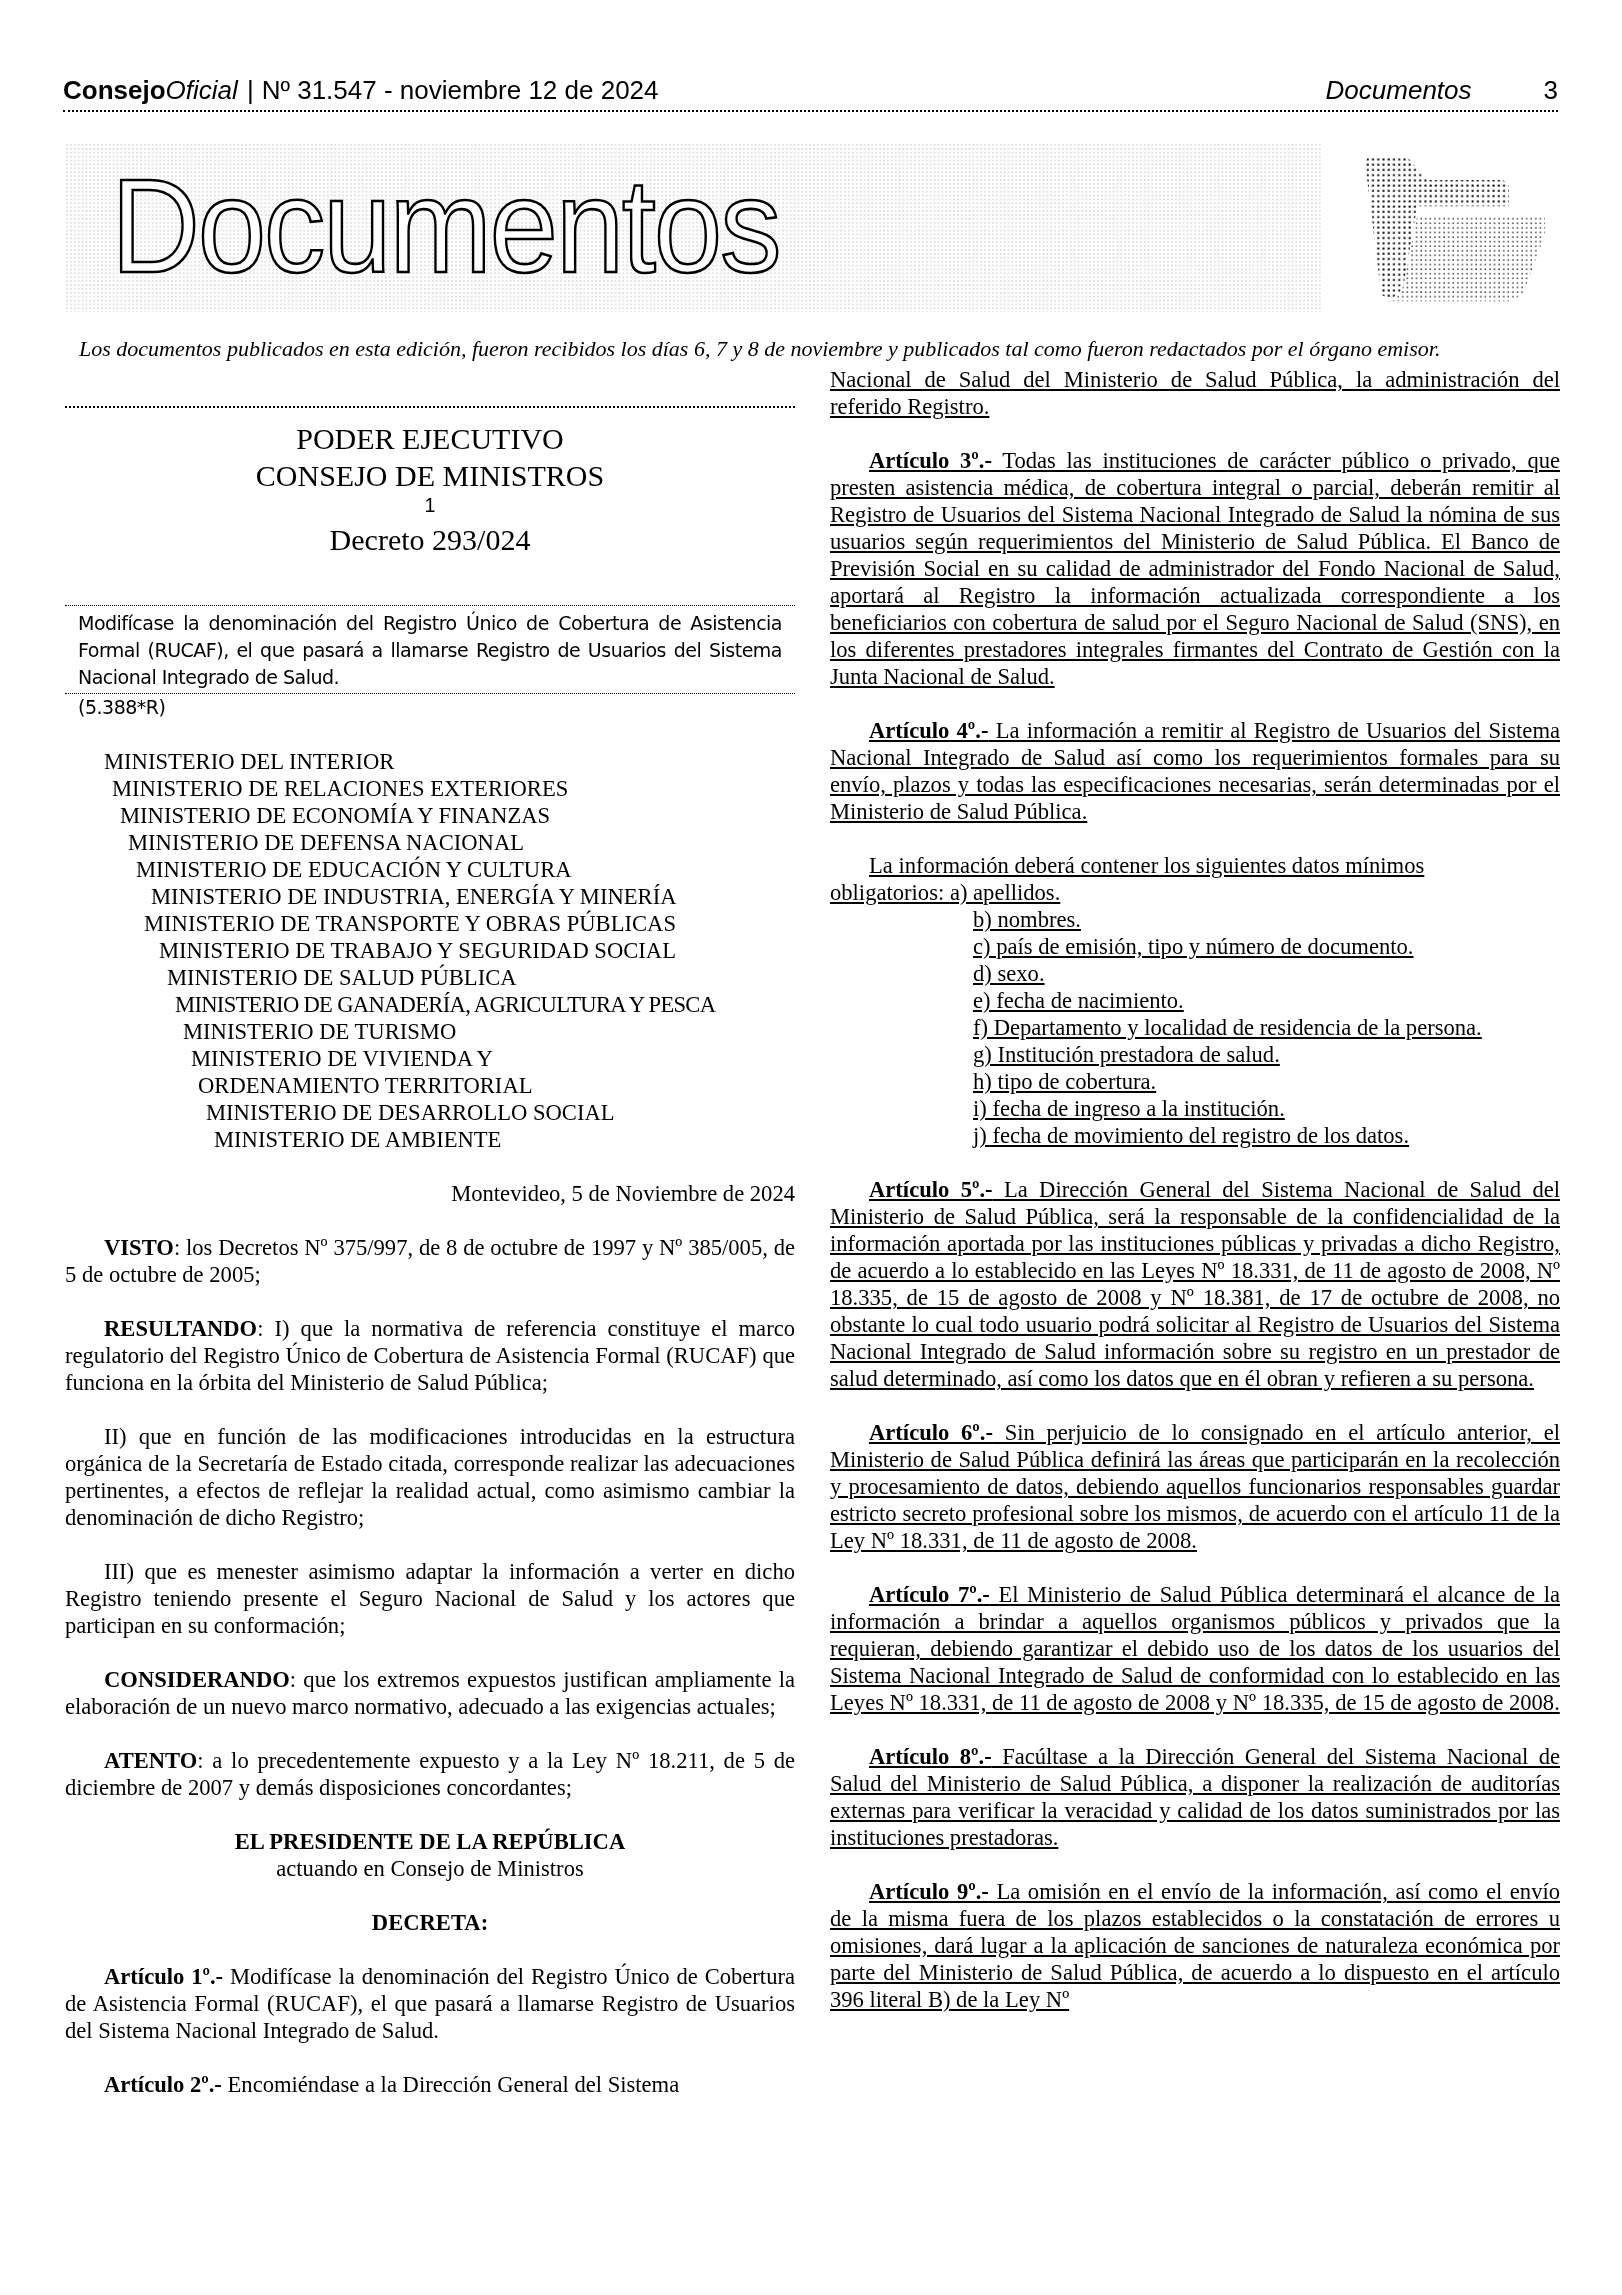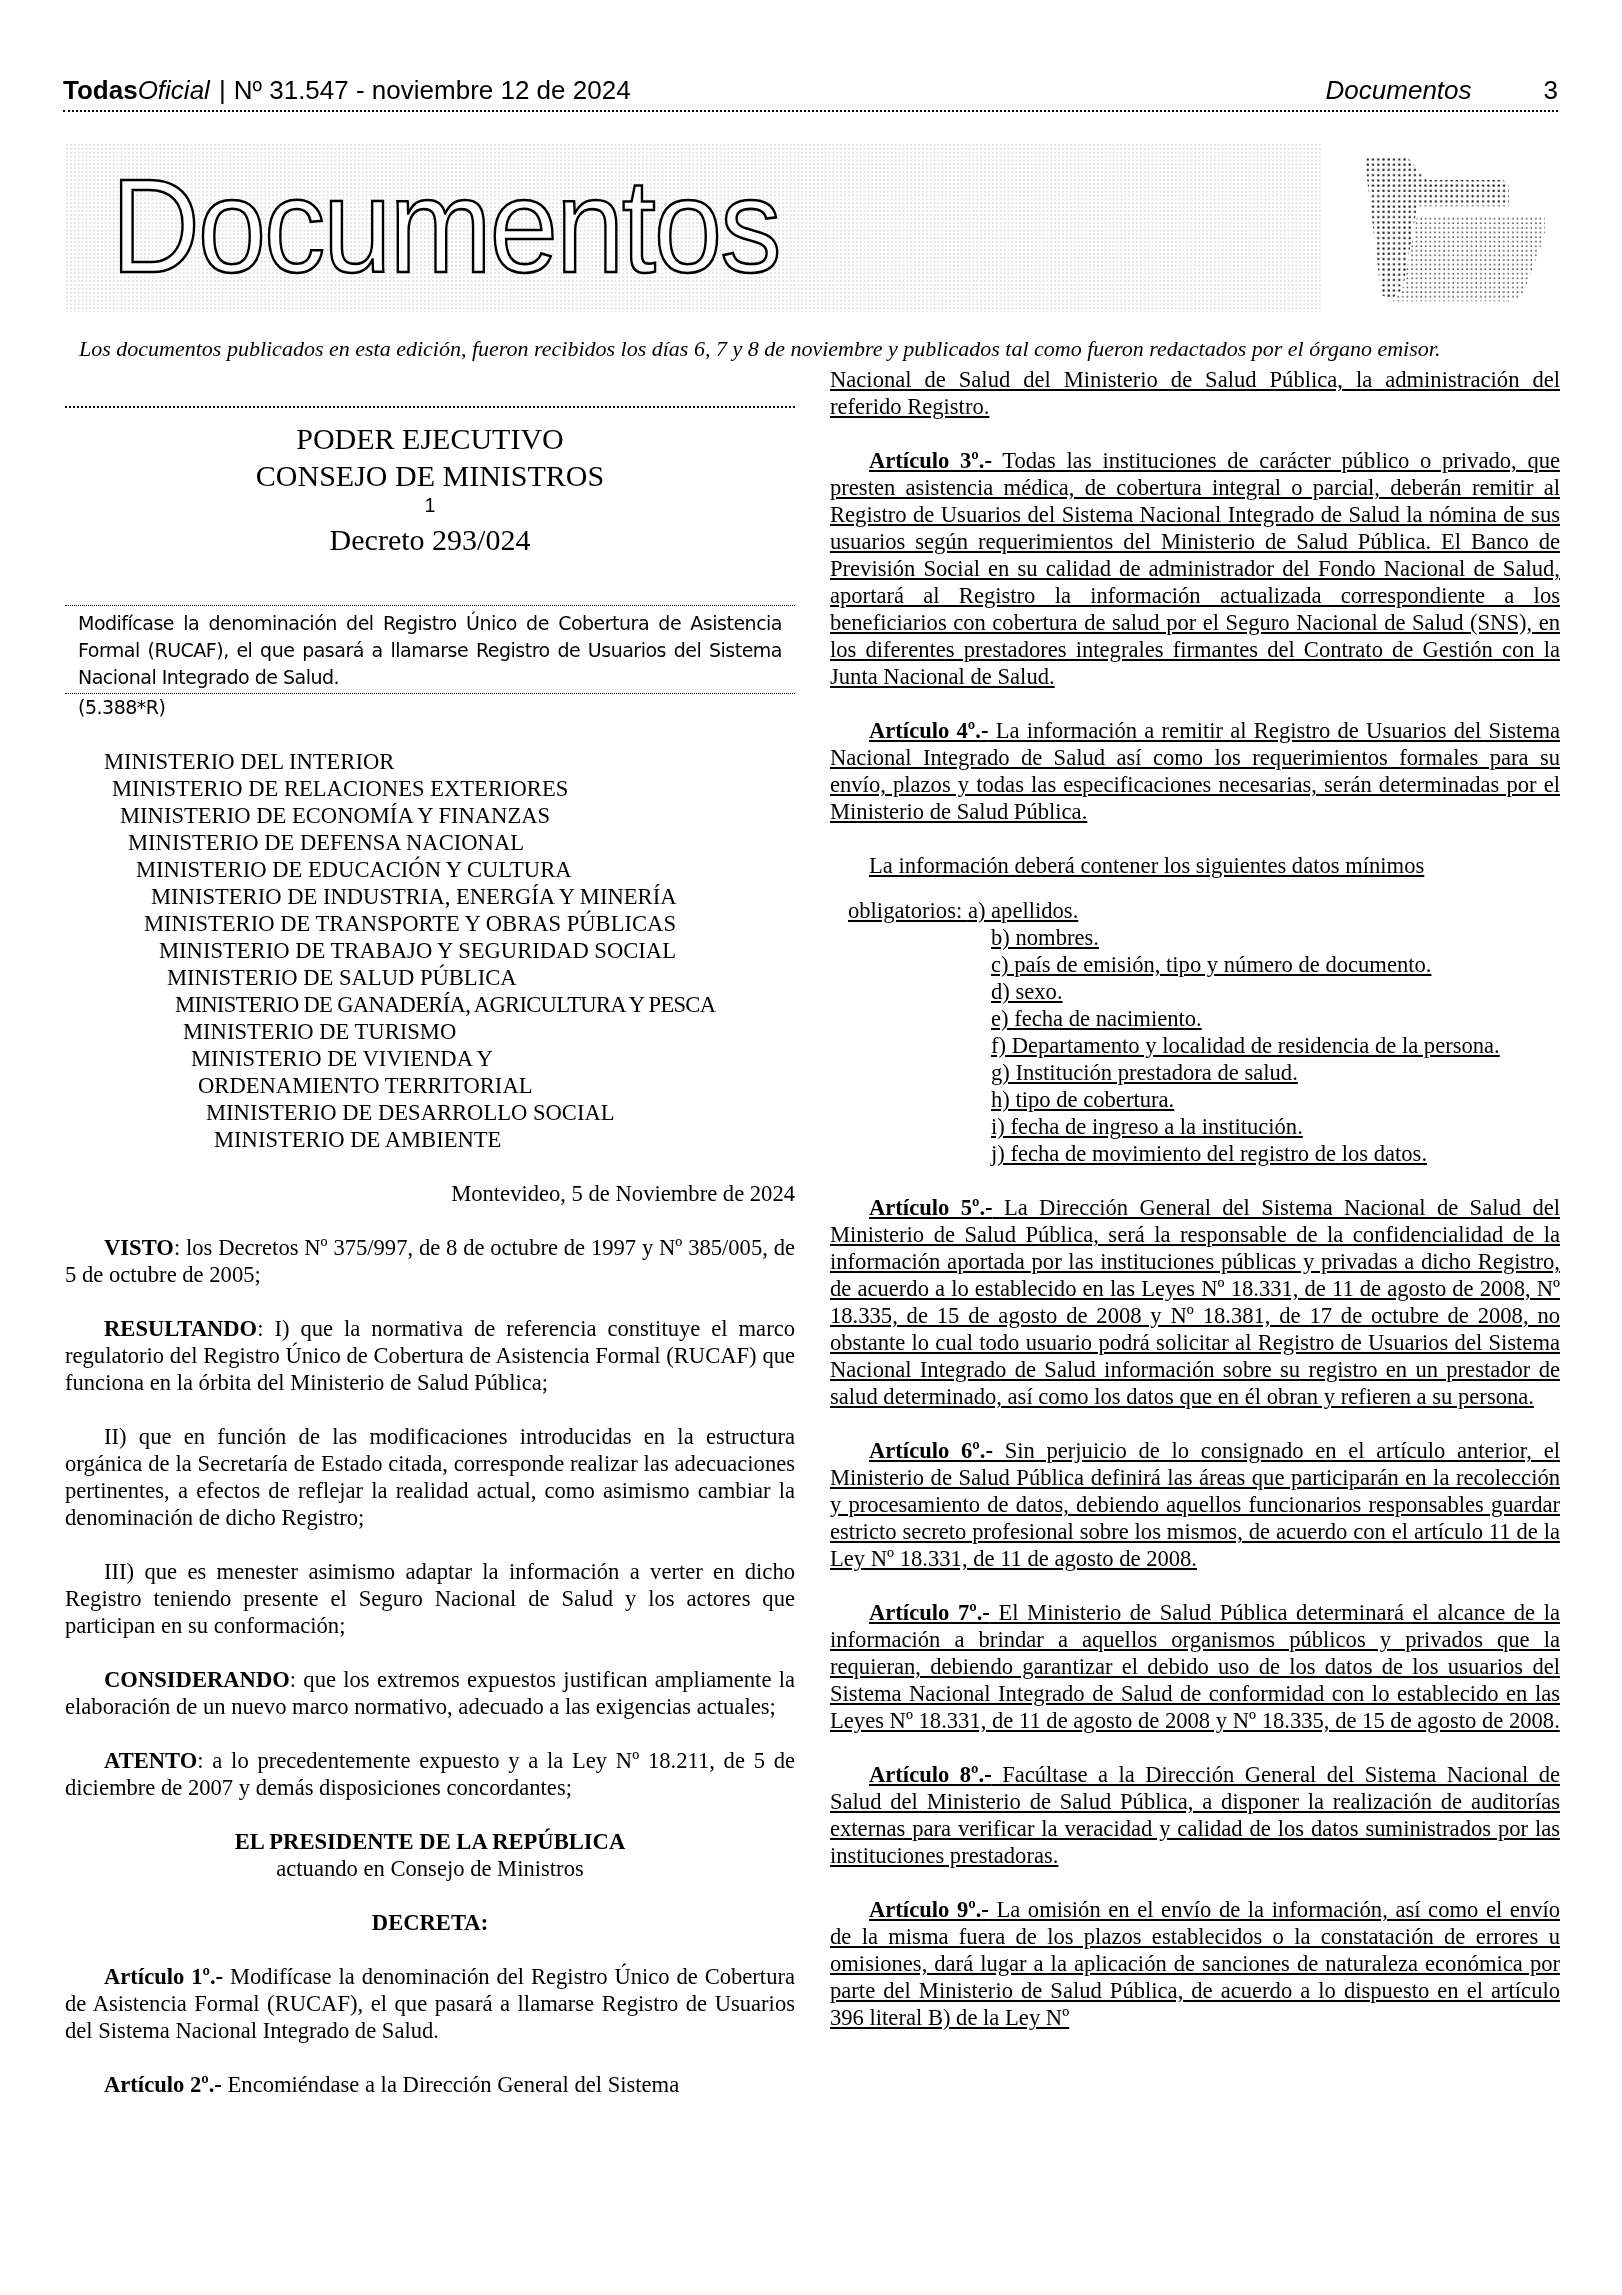--- a/index.html
+++ b/index.html
@@ -26,30 +26,30 @@
   .center { text-align:center; }
   .heading-big { font-size:30px; line-height:37px; text-align:center; }
   .num { font-family:"Liberation Sans", sans-serif; font-size:19.6px; line-height:22px; text-align:center; }
   .summary { font-family:"DejaVu Sans", sans-serif; font-size:19px; line-height:27px; text-align:justify; padding:0 13px; letter-spacing:-0.5px; }
   .ref { font-family:"DejaVu Sans", sans-serif; font-size:19px; line-height:26px; padding-left:13px; letter-spacing:-0.5px; }
   .ministries { margin-top:27.5px; }
   .ministries div { white-space:nowrap; line-height:27px; }
   p { margin:0 0 27px 0; text-indent:39px; }
   .noind { text-indent:0; }
   .right-align { text-align:right; }
-  .list { margin:18px; padding:0; list-style:none; }
+  .list { margin:0; padding:0; list-style:none; }
   .list li { padding-left:143px; line-height:27px; white-space:nowrap; }
   .list li.first { padding-left:0; }
 </style>
 </head>
 <body>
 
 <div class="header">
   <div class="brand">
-    <b>Todas</b><i>Oficial</i><span class="sep">|</span><span>Nº 31.547 - noviembre 12 de 2024</span>
+    <b>Consejo</b><i>Oficial</i><span class="sep">|</span><span>Nº 31.547 - noviembre 12 de 2024</span>
   </div>
   <div class="hdr-right">
     <span class="sec">Documentos</span><span>3</span>
   </div>
 </div>
 <div class="rule-top"></div>
 
 <div class="banner"></div>
 <div class="banner-title">Documentos</div>
 <svg class="folder" viewBox="0 0 290 230">

